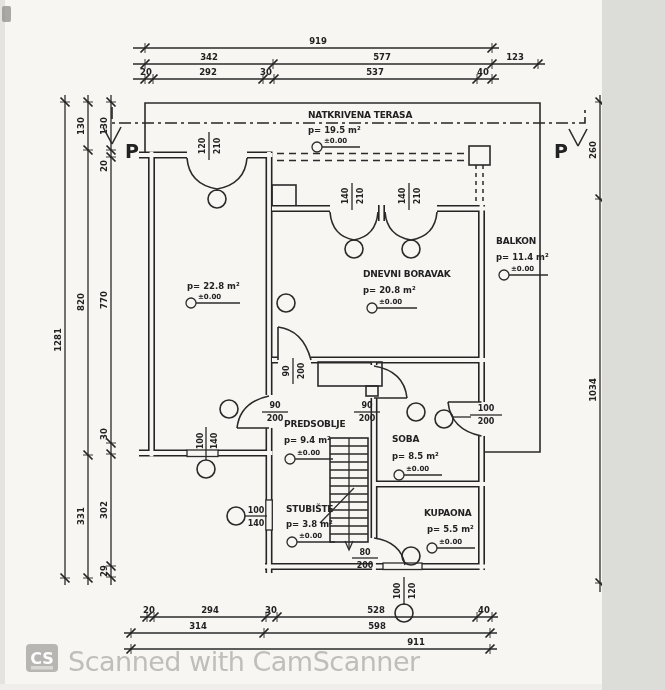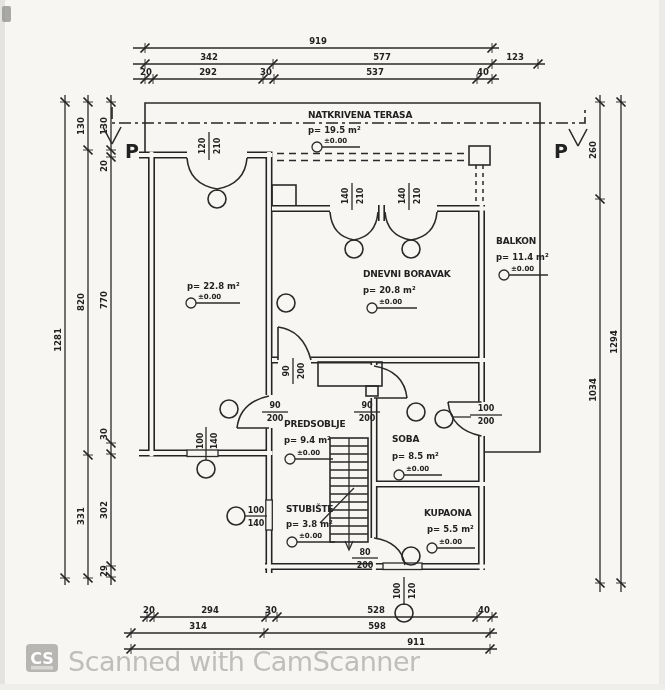--- a/index.html
+++ b/index.html
@@ -1,16 +1,16 @@
 <!DOCTYPE html>
 <html><head>
 <meta charset="utf-8">
 <style>
   html,body{margin:0;padding:0;background:#dcdcd8;}
-  .stage{position:relative;width:665px;height:690px;background:#f7f6f3;overflow:hidden;}
+  .stage{position:relative;width:602px;height:690px;background:#f7f6f3;overflow:hidden;}
   svg{position:absolute;left:0;top:0;}
   .t{font-family:"DejaVu Sans",sans-serif;font-weight:bold;fill:#222;}
   .dim{font-size:8.5px;}
   .room{font-size:9px;letter-spacing:-0.2px;}
   .area{font-size:8.5px;}
   .lvl{font-size:7px;}
   .op{font-size:8px;}
   .pmark{font-size:19px;}
   .wm{font-family:"DejaVu Sans",sans-serif;font-weight:400;font-size:27px;fill:#bdbcb9;letter-spacing:-0.5px;}
   .wmb{font-family:"DejaVu Sans",sans-serif;font-weight:bold;font-size:16px;fill:#ffffff;}

